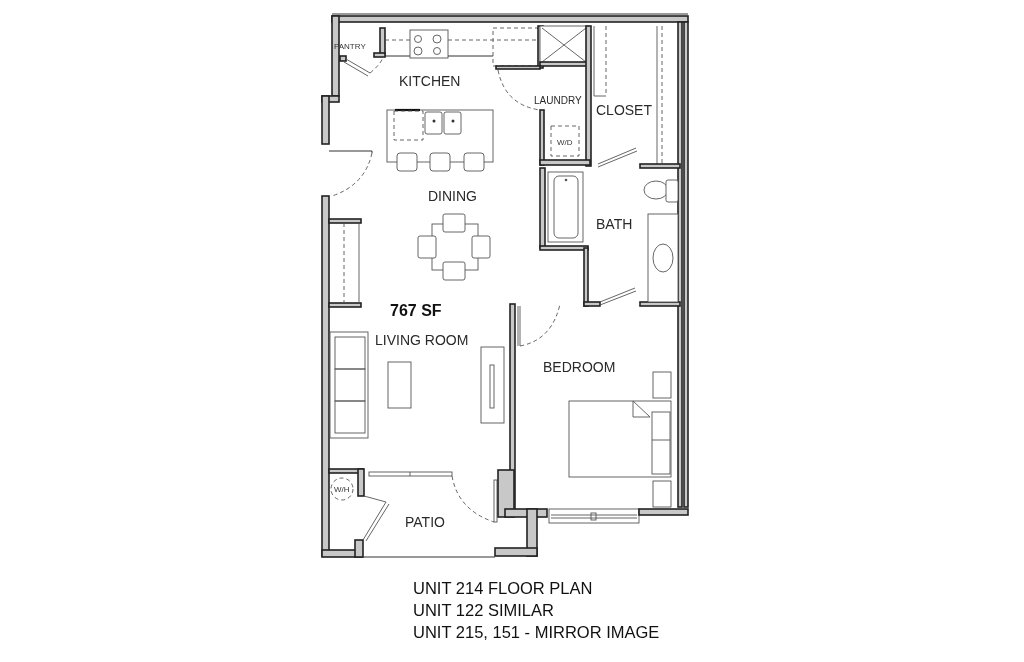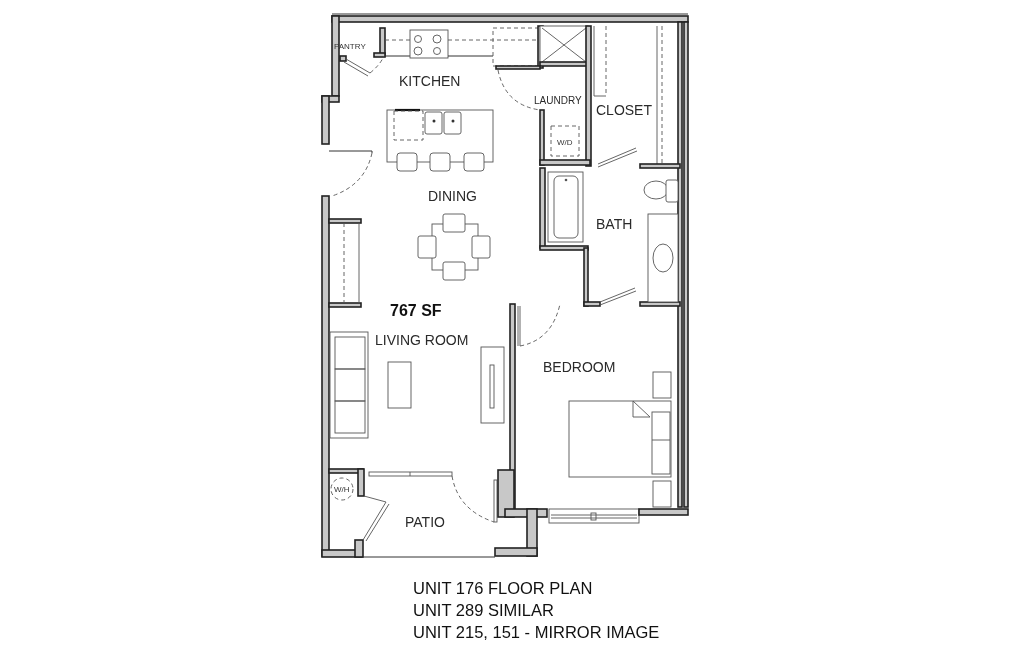--- a/index.html
+++ b/index.html
@@ -203,15 +203,15 @@
 
   <g>
     <rect x="549" y="509" width="90" height="14" class="furn"></rect>
     <line x1="551" y1="515" x2="637" y2="515" class="thin"></line>
     <line x1="551" y1="518" x2="637" y2="518" class="thin"></line>
     <rect x="591" y="513" width="5" height="7" class="thin"></rect>
     <rect x="639" y="509" width="49" height="6" class="wall"></rect>
   </g>
 </svg>
 
-<div class="caption" style="top:577px;">UNIT 176 FLOOR PLAN</div>
-<div class="caption" style="top:599px;">UNIT 289 SIMILAR</div>
+<div class="caption" style="top:577px;">UNIT 214 FLOOR PLAN</div>
+<div class="caption" style="top:599px;">UNIT 122 SIMILAR</div>
 <div class="caption" style="top:621px;">UNIT 215, 151 - MIRROR IMAGE</div>
 
 </body></html>

